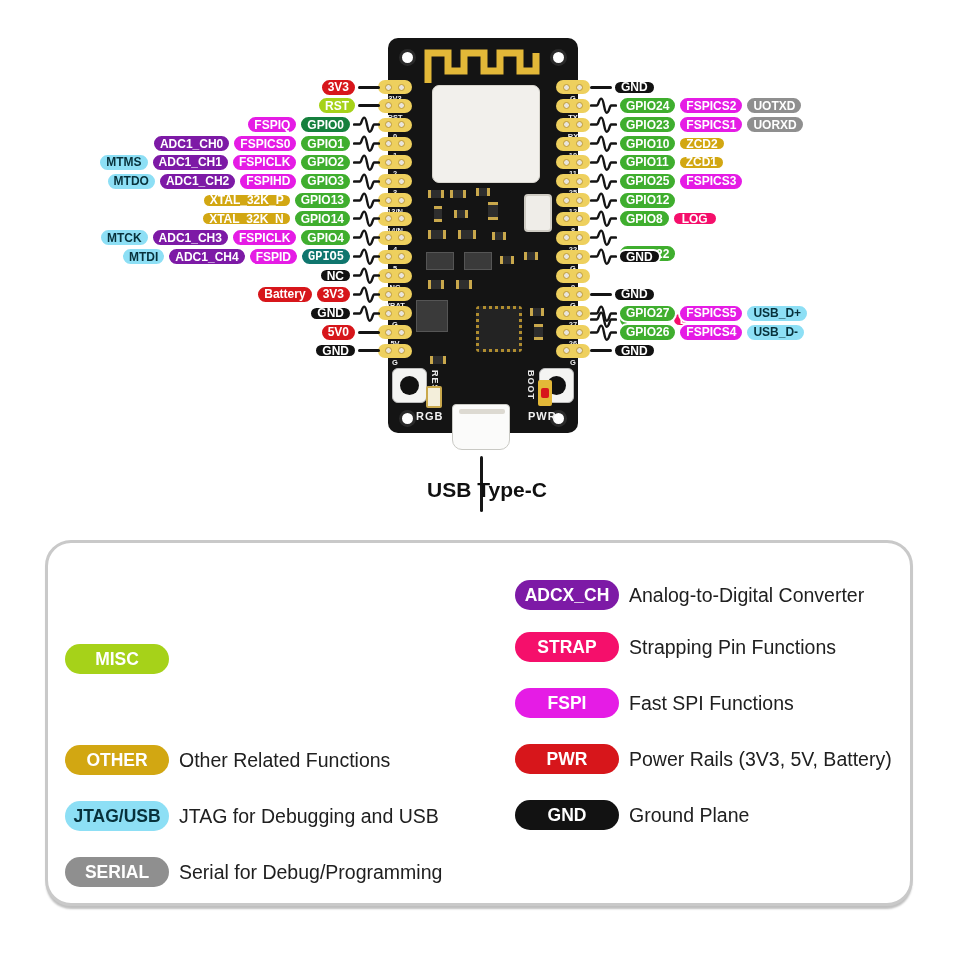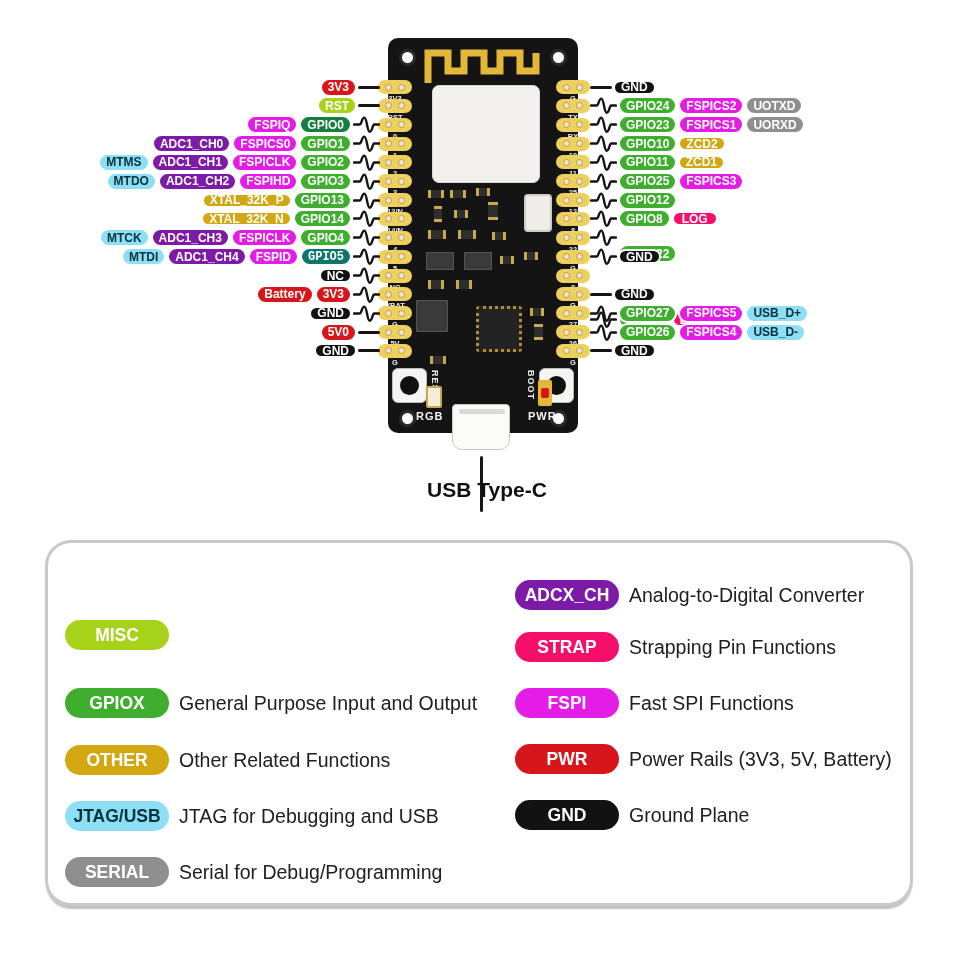--- a/index.html
+++ b/index.html
@@ -561,26 +561,22 @@
         <i></i>
       </div>
       <div class="pad-label" style="left: 556px; top: 357.998px;">G</div>
       <div class="pinrow" style="top: 340.998px; left: 590px;">
         <span class="conn-line"></span>
         <span class="pill t-gnd" style="background: rgb(18, 18, 18);">GND</span>
       </div>
     </div>
 
   <div id="legend">
-      <div class="leg-item" style="left: 17px; top: 70px; gap: 12px;">
+      <div class="leg-item" style="left: 17px; top: 94px; gap: 12px;">
         <span class="leg-chip t-misc" style="background: rgb(166, 210, 25);">MISC</span>
-      </div>
-      <div class="leg-item" style="left: 17px; top: 138px;">
-        <span class="leg-chip t-gpio" style="background: rgb(63, 174, 46);">GPIOX</span>
-        <span class="leg-label">General Purpose Input and Output</span>
       </div>
       <div class="leg-item" style="left: 17px; top: 195px;">
         <span class="leg-chip t-other" style="background: rgb(210, 167, 18);">OTHER</span>
         <span class="leg-label">Other Related Functions</span>
       </div>
       <div class="leg-item" style="left: 17px; top: 251px;">
         <span class="leg-chip t-jtag" style="background: rgb(141, 223, 245);">JTAG/USB</span>
         <span class="leg-label">JTAG for Debugging and USB</span>
       </div>
       <div class="leg-item" style="left: 17px; top: 307px;">

